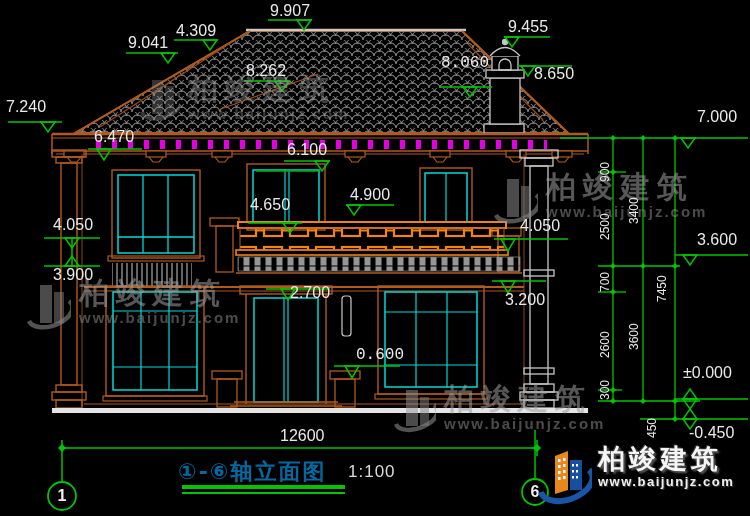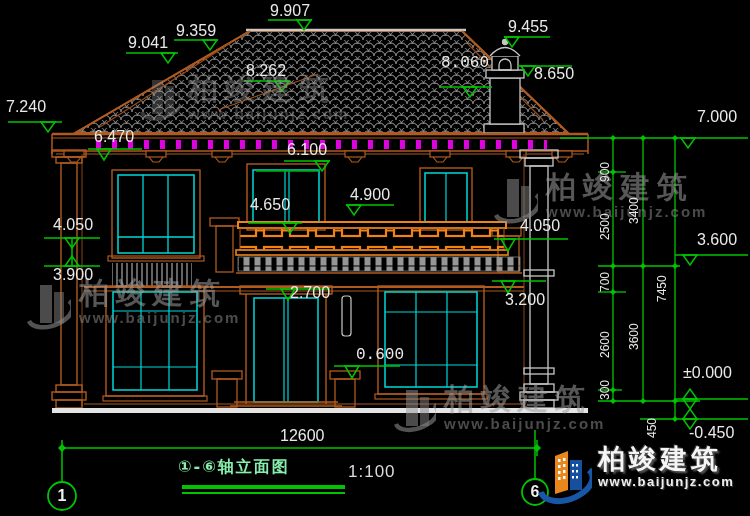--- a/index.html
+++ b/index.html
@@ -6,21 +6,21 @@
   .stage{position:relative;width:750px;height:516px;background:#000;overflow:hidden;
          font-family:"Liberation Sans",sans-serif;}
   .cad{position:absolute;left:0;top:0;}
   .lbl{position:absolute;color:#e9e9e9;font-size:16px;line-height:14px;white-space:nowrap;
        font-family:"Liberation Sans",sans-serif;}
   .vlbl{position:absolute;color:#e9e9e9;font-size:12px;line-height:13px;white-space:nowrap;
         transform:rotate(-90deg);transform-origin:0 0;font-family:"Liberation Sans",sans-serif;}
   .wm{position:absolute;display:flex;align-items:flex-start;gap:8px;pointer-events:none;}
   .wm .wm-big{color:rgba(158,158,158,0.55);font-size:30px;font-weight:bold;letter-spacing:7px;line-height:30px;}
   .wm .wm-url{color:rgba(150,150,150,0.5);font-size:15px;font-weight:bold;letter-spacing:2px;line-height:16px;margin-top:2px;}
-  .title-txt{position:absolute;color:#86efac;font-size:16px;font-weight:bold;letter-spacing:2px;
+  .title-txt{position:absolute;color:#0369a1;font-size:22px;font-weight:bold;letter-spacing:2px;
              font-family:"DejaVu Sans","Liberation Sans",sans-serif;}
   .scale-txt{position:absolute;color:#dcdcdc;font-size:17px;letter-spacing:1px;}
   .underline1{position:absolute;left:182px;top:485px;width:163px;height:4px;background:#00c400;}
   .underline2{position:absolute;left:182px;top:492px;width:163px;height:2px;background:#00c400;}
   .axis-num{position:absolute;color:#f0f0f0;font-size:16px;font-weight:bold;width:16px;text-align:center;}
   .logo{position:absolute;left:536px;top:444px;display:flex;align-items:flex-start;gap:6px;}
   .logo-texts .logo-big{color:#f5f5f5;font-size:27px;font-weight:bold;letter-spacing:4px;line-height:30px;
       text-shadow:2px 2px 2px #5a5a5a, -1px -1px 0 #333;}
   .logo-texts .logo-url{color:#efefef;font-size:13px;font-weight:bold;letter-spacing:1.5px;line-height:15px;
       text-shadow:1px 1px 1px #444;}
@@ -344,21 +344,21 @@
       <rect x="28" y="13" width="9" height="29" fill="rgba(130,130,130,.5)"></rect>
     </svg>
     <div>
       <div class="wm-big">柏竣建筑</div>
       <div class="wm-url">www.baijunjz.com</div>
     </div>
   </div>
 
   <span class="lbl" style="left:6px;top:100px;">7.240</span>
   <span class="lbl" style="left:128px;top:36px;">9.041</span>
-  <span class="lbl" style="left:176px;top:24px;">9.359</span>
+  <span class="lbl" style="left:176px;top:24px;">4.309</span>
   <span class="lbl" style="left:270px;top:4px;">9.907</span>
   <span class="lbl" style="left:246px;top:64px;text-align:right;">8.262</span>
   <span class="lbl" style="left:508px;top:20px;">9.455</span>
   <span class="lbl" style="left:534px;top:67px;">8.650</span>
   <span class="lbl" style="left:441px;top:56px;font-family:Liberation Mono, monospace;">8.060</span>
   <span class="lbl" style="left:697px;top:110px;">7.000</span>
   <span class="lbl" style="left:94px;top:130px;">6.470</span>
   <span class="lbl" style="left:287px;top:143px;">6.100</span>
   <span class="lbl" style="left:350px;top:188px;">4.900</span>
   <span class="lbl" style="left:250px;top:198px;">4.650</span>

